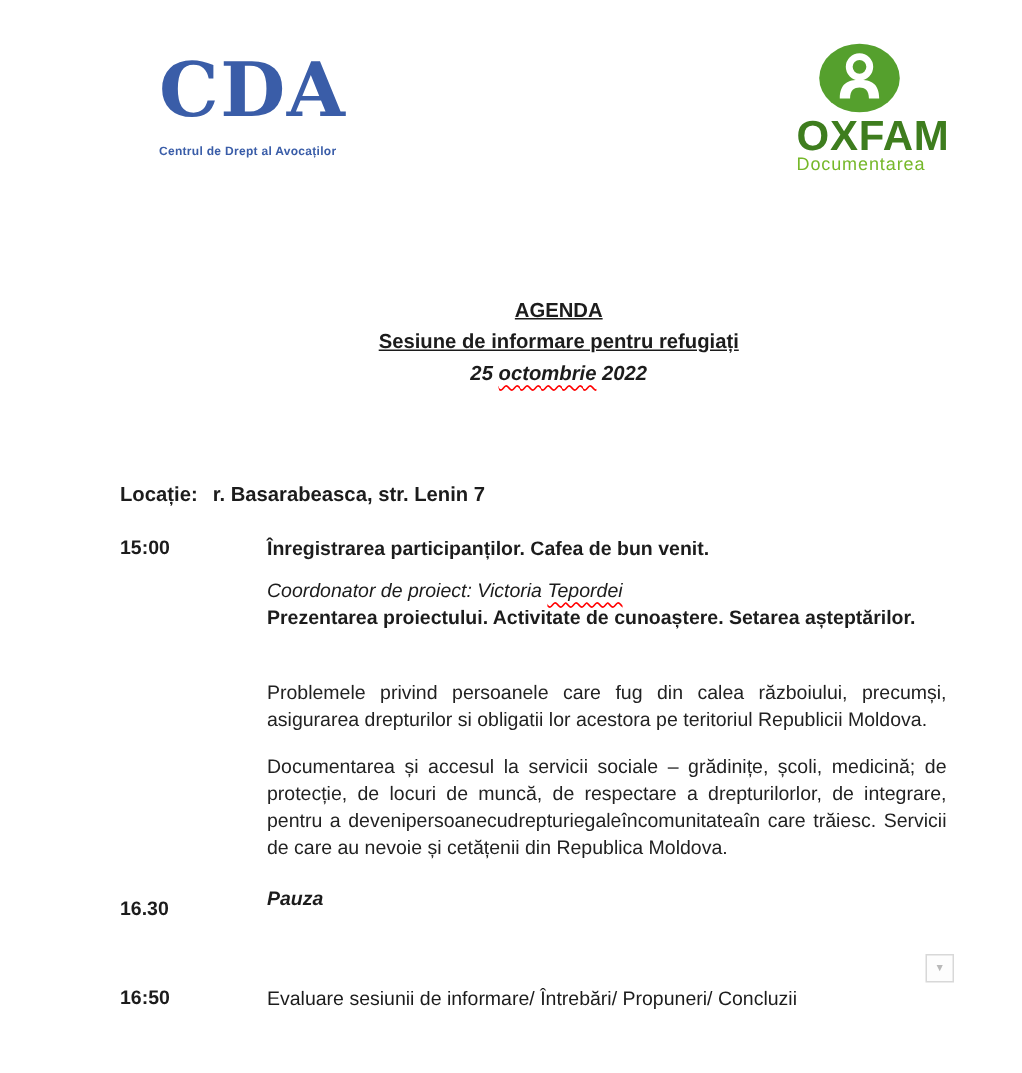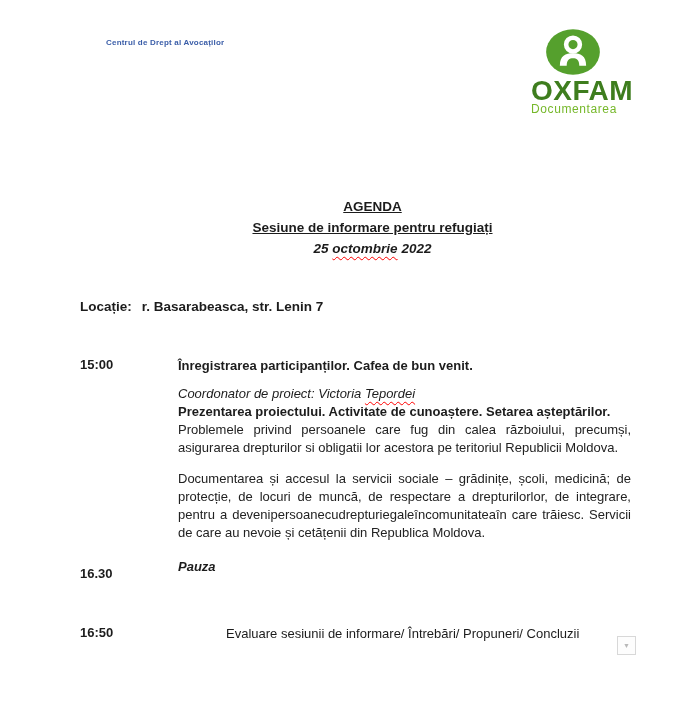--- a/index.html
+++ b/index.html
@@ -19,21 +19,21 @@
     font-weight: 700;
     font-size: 50px;
     line-height: 48px;
     color: #3A5DA8;
     letter-spacing: 1px;
   }
   .cda-tagline {
     font-size: 8px;
     font-weight: 700;
     color: #3A5DA8;
-    margin-top: 2px;
+    margin-top: 12px;
     letter-spacing: 0.2px;
     white-space: nowrap;
   }
   .oxfam-logo { position: absolute; left: 531px; top: 28px; width: 84px; text-align: center; }
   .oxfam-mark { display: block; margin: 0 auto 4px auto; }
   .oxfam-wordmark {
     font-size: 28px;
     font-weight: 800;
     color: #3E7D1E;
     letter-spacing: 0.5px;
@@ -59,66 +59,67 @@
   .date-line { font-style: italic; line-height: 21px; }
   .squiggle {
     text-decoration: underline wavy #FF0000;
     text-decoration-thickness: 1px;
     text-underline-offset: 3px;
     text-decoration-skip-ink: none;
   }
 
   
   .location-line {
-    position: absolute; left: 80px; top: 299px;
+    position: absolute; left: 80px; top: 322px;
     font-size: 13.5px; font-weight: 700;
   }
   .location-value { margin-left: 10px; }
 
   
   .agenda { position: absolute; left: 80px; top: 357px; width: 551px; font-size: 13px; }
   .agenda-row { display: grid; grid-template-columns: 98px 1fr; align-items: start; }
   .time-cell { font-weight: 700; }
   .bold { font-weight: 700; }
   .italic { font-style: italic; }
   .content-cell .line { line-height: 18px; }
   .spacer-10 { height: 10px; }
   .paragraph {
     grid-column: 2;
     text-align: justify;
     line-height: 18px;
     color: #222;
   }
   .row-1 { margin-bottom: 0; }
-  .row-problems { }
+  .row-problems { margin-top: 32px; }
   .row-documentation { margin-top: 13px; }
   .row-pauza { margin-top: 16px; }
   .row-pauza .time-cell { padding-top: 8px; }
   .row-pauza .content-cell { font-weight: 700; font-style: italic; line-height: 18px; }
-  .row-eval { margin-top: 44px; gap: 48px; }
+  .row-eval { margin-top: 44px; }
   .row-eval .content-cell { line-height: 18px; }
 
   
   .scroll-button {
     position: absolute; left: 617px; top: 636px;
     width: 19px; height: 19px;
     border: 1px solid #d8d8d8;
     background: #fdfdfd;
     display: flex; align-items: center; justify-content: center;
     box-sizing: border-box;
     cursor: pointer;
   }
   .scroll-button .glyph { color: #b9b9b9; font-size: 7px; line-height: 7px; }
 </style>
 </head>
 <body>
 
 <div class="page">
 
   <div class="cda-logo">
+    <div class="cda-acronym">CDA</div>
     <div class="cda-tagline">Centrul de Drept al Avocaților</div>
   </div>
 
   <div class="oxfam-logo">
     <svg class="oxfam-mark" width="58" height="48" viewBox="0 0 100 84" xmlns="http://www.w3.org/2000/svg">
       <ellipse cx="50" cy="42" rx="47" ry="40" fill="#55A02D"></ellipse>
       <circle cx="50" cy="29" r="12" fill="none" stroke="#ffffff" stroke-width="8"></circle>
       <path d="M27,66 C27,48 37,44 50,44 C63,44 73,48 73,66 L61,66 C61,56 56,53 50,53 C44,53 39,56 39,66 Z" fill="#ffffff"></path>
     </svg>
     <div class="oxfam-wordmark">OXFAM</div>

